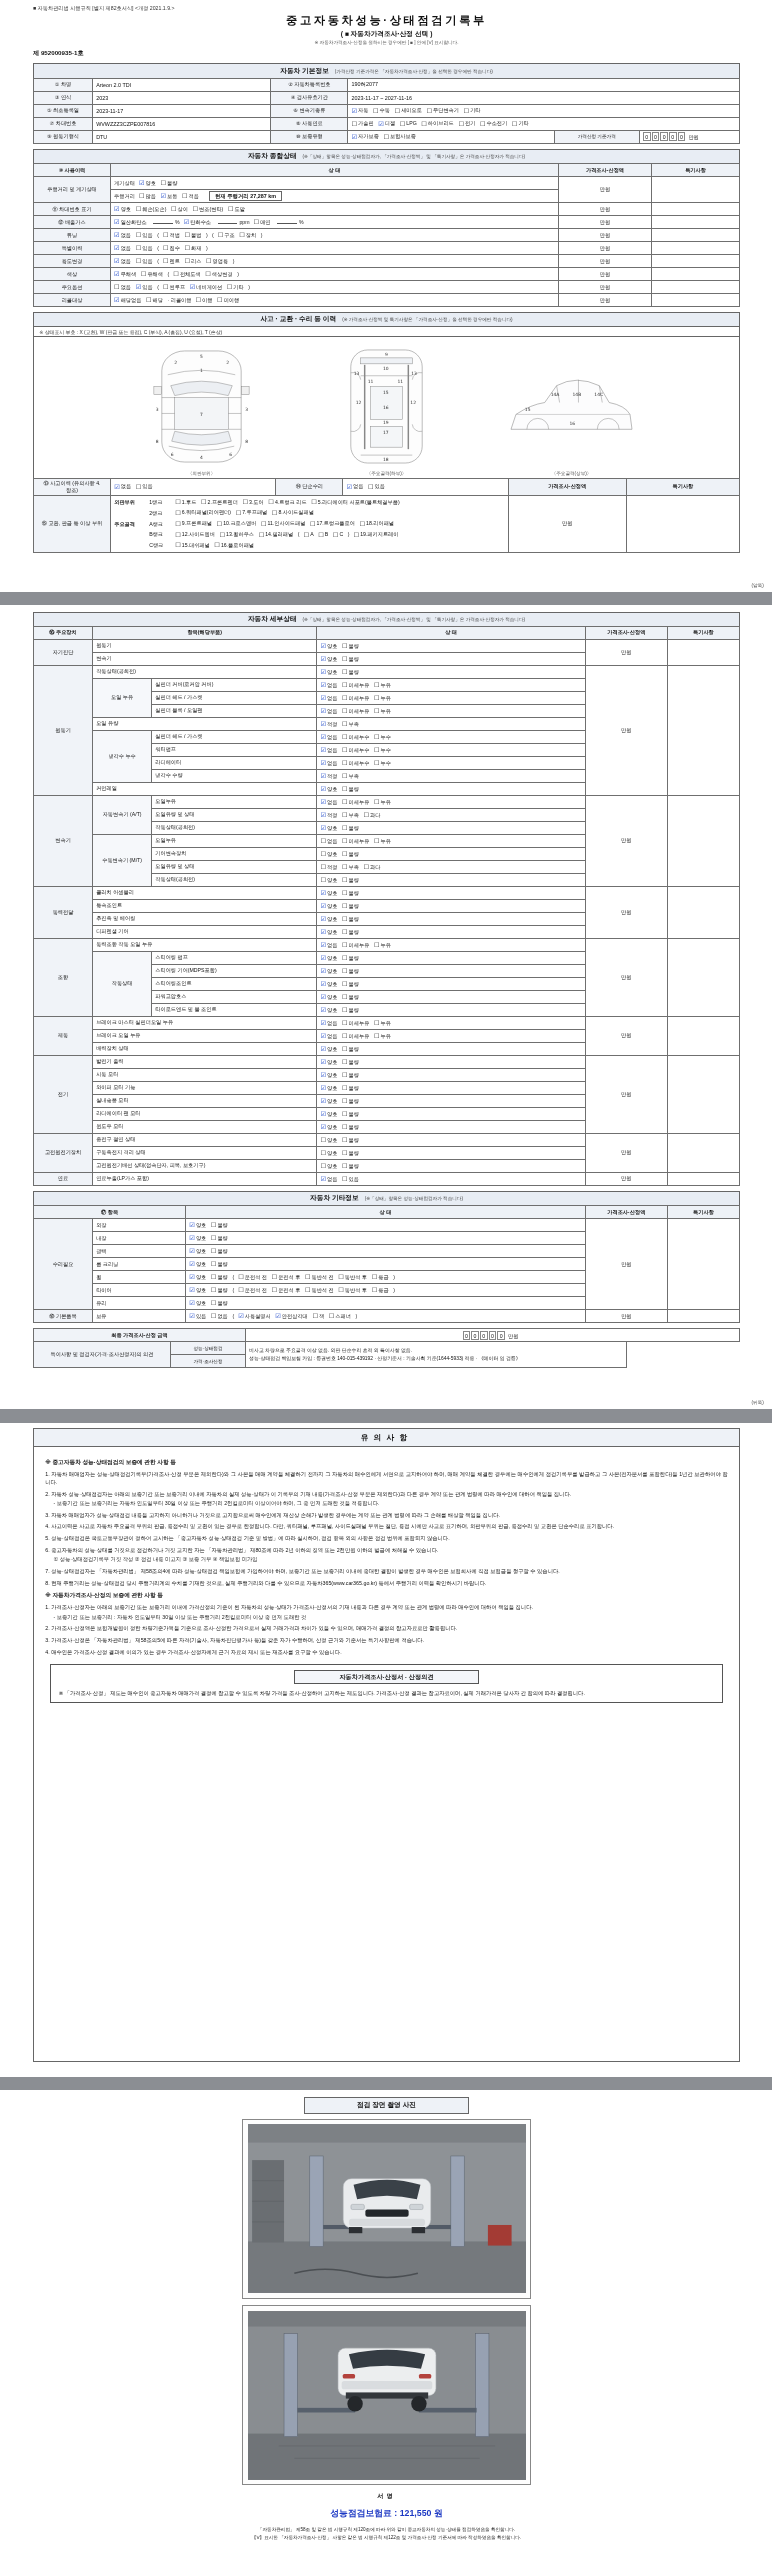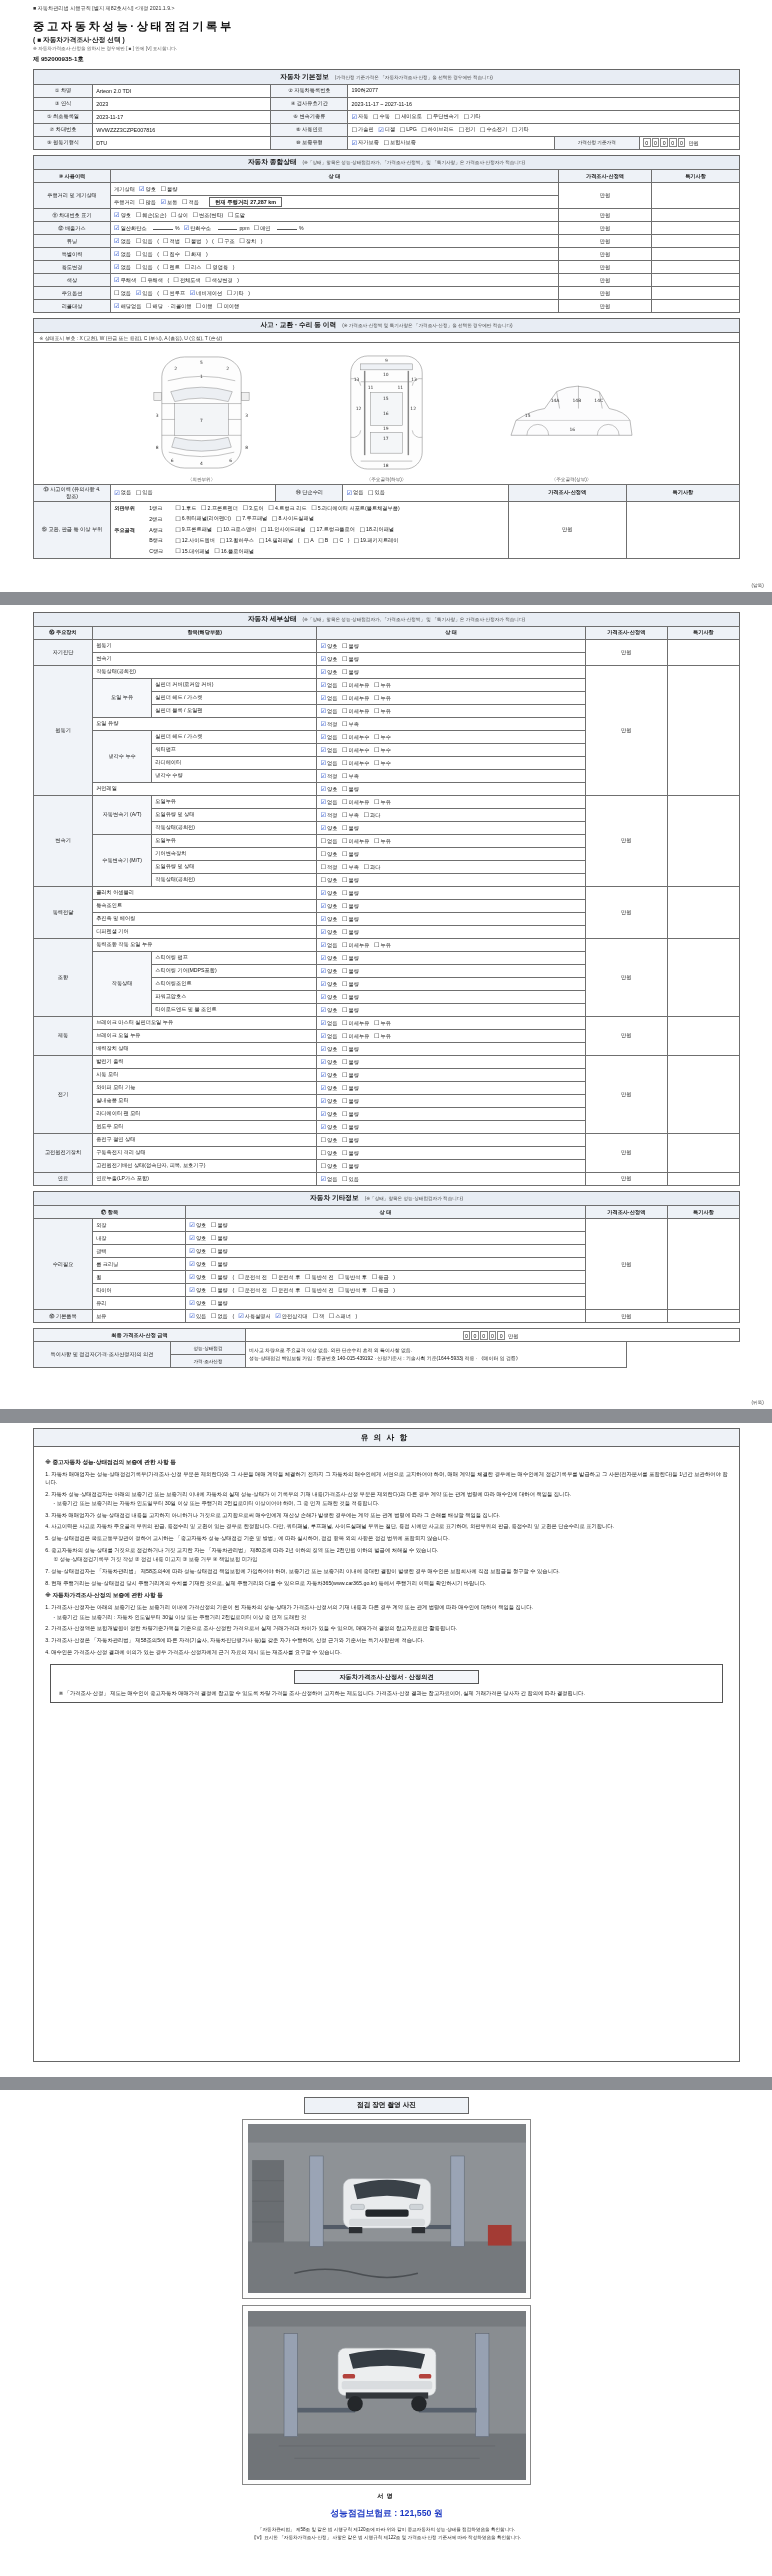--- a/index.html
+++ b/index.html
@@ -3,21 +3,21 @@
 <meta charset="utf-8">
 <style>
   *{box-sizing:border-box;margin:0;padding:0}
   html,body{margin:0;padding:0}
   body{width:773px;height:2576px;overflow:hidden;background:#8b8e93;
        font-family:"Liberation Sans","DejaVu Sans",sans-serif;color:#111;}
   .page{width:773px;background:#fff;padding:5.2px 33px;position:relative;overflow:hidden}
   .pg1{height:592px}.pg2{height:804px}.pg3{height:654px}.pg4{height:576px}
   .gap{height:13.4px;width:773px;background:#8b8e93}
   .formref{font-size:5.2px;color:#333}
-  .titleblock{margin-top:7px}
+  .titleblock{text-align:center;margin-top:1px}
   .title-main{font-size:11.3px;font-weight:bold;letter-spacing:2.6px}
   .title-sub{font-size:6.7px;font-weight:bold;margin-top:1.5px}
   .title-note{font-size:4.6px;color:#555;margin-top:1.5px}
   .docno{font-size:6.2px;font-weight:bold;margin:4.1px 0 2.6px}
   .bar{border:0.5px solid #666;border-bottom:none;background:#e8edf4;text-align:center;
        font-weight:bold;font-size:6.7px;padding:2.1px 0;margin-top:5.2px}
   .bar .note{font-weight:normal;font-size:4.6px;color:#444;margin-left:4.1px}
   table.form{width:100%;border-collapse:collapse;table-layout:fixed;font-size:5.4px}
   table.form th,table.form td{border:0.5px solid #6f6f6f;padding:1px 3.1px;height:13px;vertical-align:middle;word-break:keep-all}
   table.form th{background:#eef2f7;font-weight:bold;font-size:5.2px;text-align:center}

